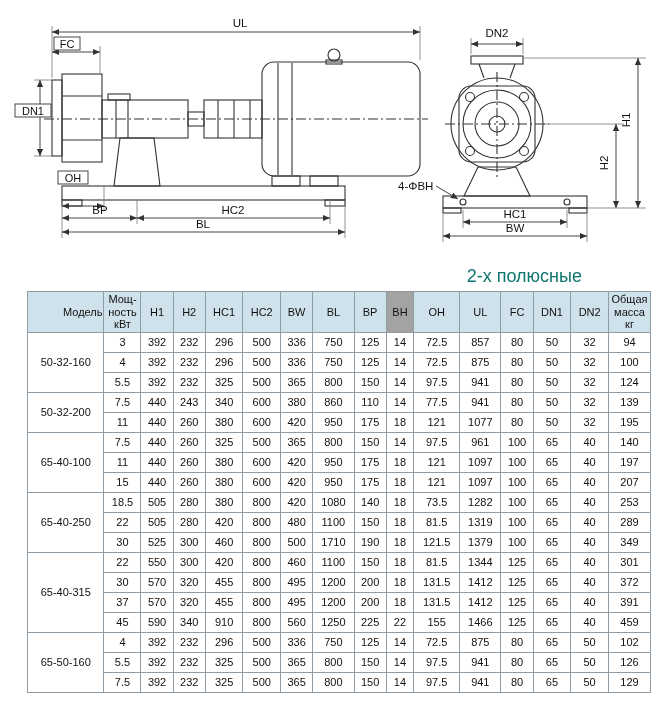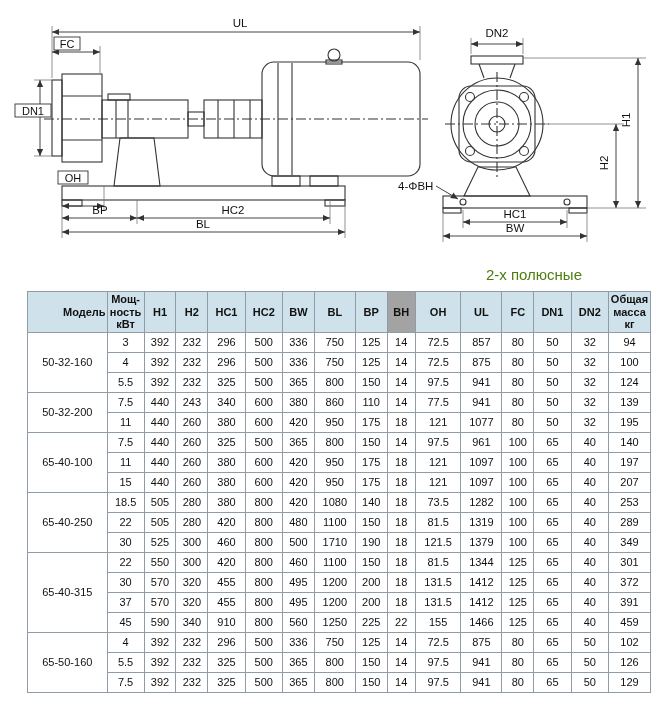--- a/index.html
+++ b/index.html
@@ -7,25 +7,25 @@
   .page{position:relative;width:661px;height:714px;overflow:hidden;background:#fff}
   .drawings{position:absolute;top:0;left:0}
   svg .draw rect, svg .draw circle, svg .draw polygon, svg .draw line, svg .draw path{
     fill:none;stroke:#333;stroke-width:1.1}
   svg .dim{stroke:#444;stroke-width:1;fill:none}
   svg .ext{stroke:#777;stroke-width:0.8;fill:none}
   svg .cl{stroke:#9a9a9a;stroke-width:0.8;stroke-dasharray:10 3 2 3;fill:none}
   svg text{font-family:"Liberation Sans",sans-serif;font-size:11.5px;fill:#111;stroke:none}
   svg text.boxed{font-size:11px}
   svg rect.labelbox{fill:#fff;stroke:#333;stroke-width:0.9}
-  .heading{position:absolute;top:266px;left:0;width:582px;text-align:right;font-size:15px;color:#4d7c0f}
+  .heading{position:absolute;top:266px;left:0;width:582px;text-align:right;font-size:18px;color:#0f766e}
   .tablewrap{position:absolute;top:291px;left:27px;width:624px}
   table{border-collapse:collapse;width:100%;text-align:center;font-size:11px;color:#111}
   th,td{border:1px solid #8f9ba5;padding:1px 1px}
-  th{background:#cfe1eb;font-weight:bold;white-space:pre-line;height:32px;line-height:1.15}
+  th{background:#cfe1eb;font-weight:normal;white-space:pre-line;height:32px;line-height:1.15}
   td{height:20px}
   th:nth-child(1){width:57px}
   th:nth-child(2){width:37px}
   th:nth-child(16){width:42px}
 </style>
 </head>
 <body>
 
 <div class="page">
 

